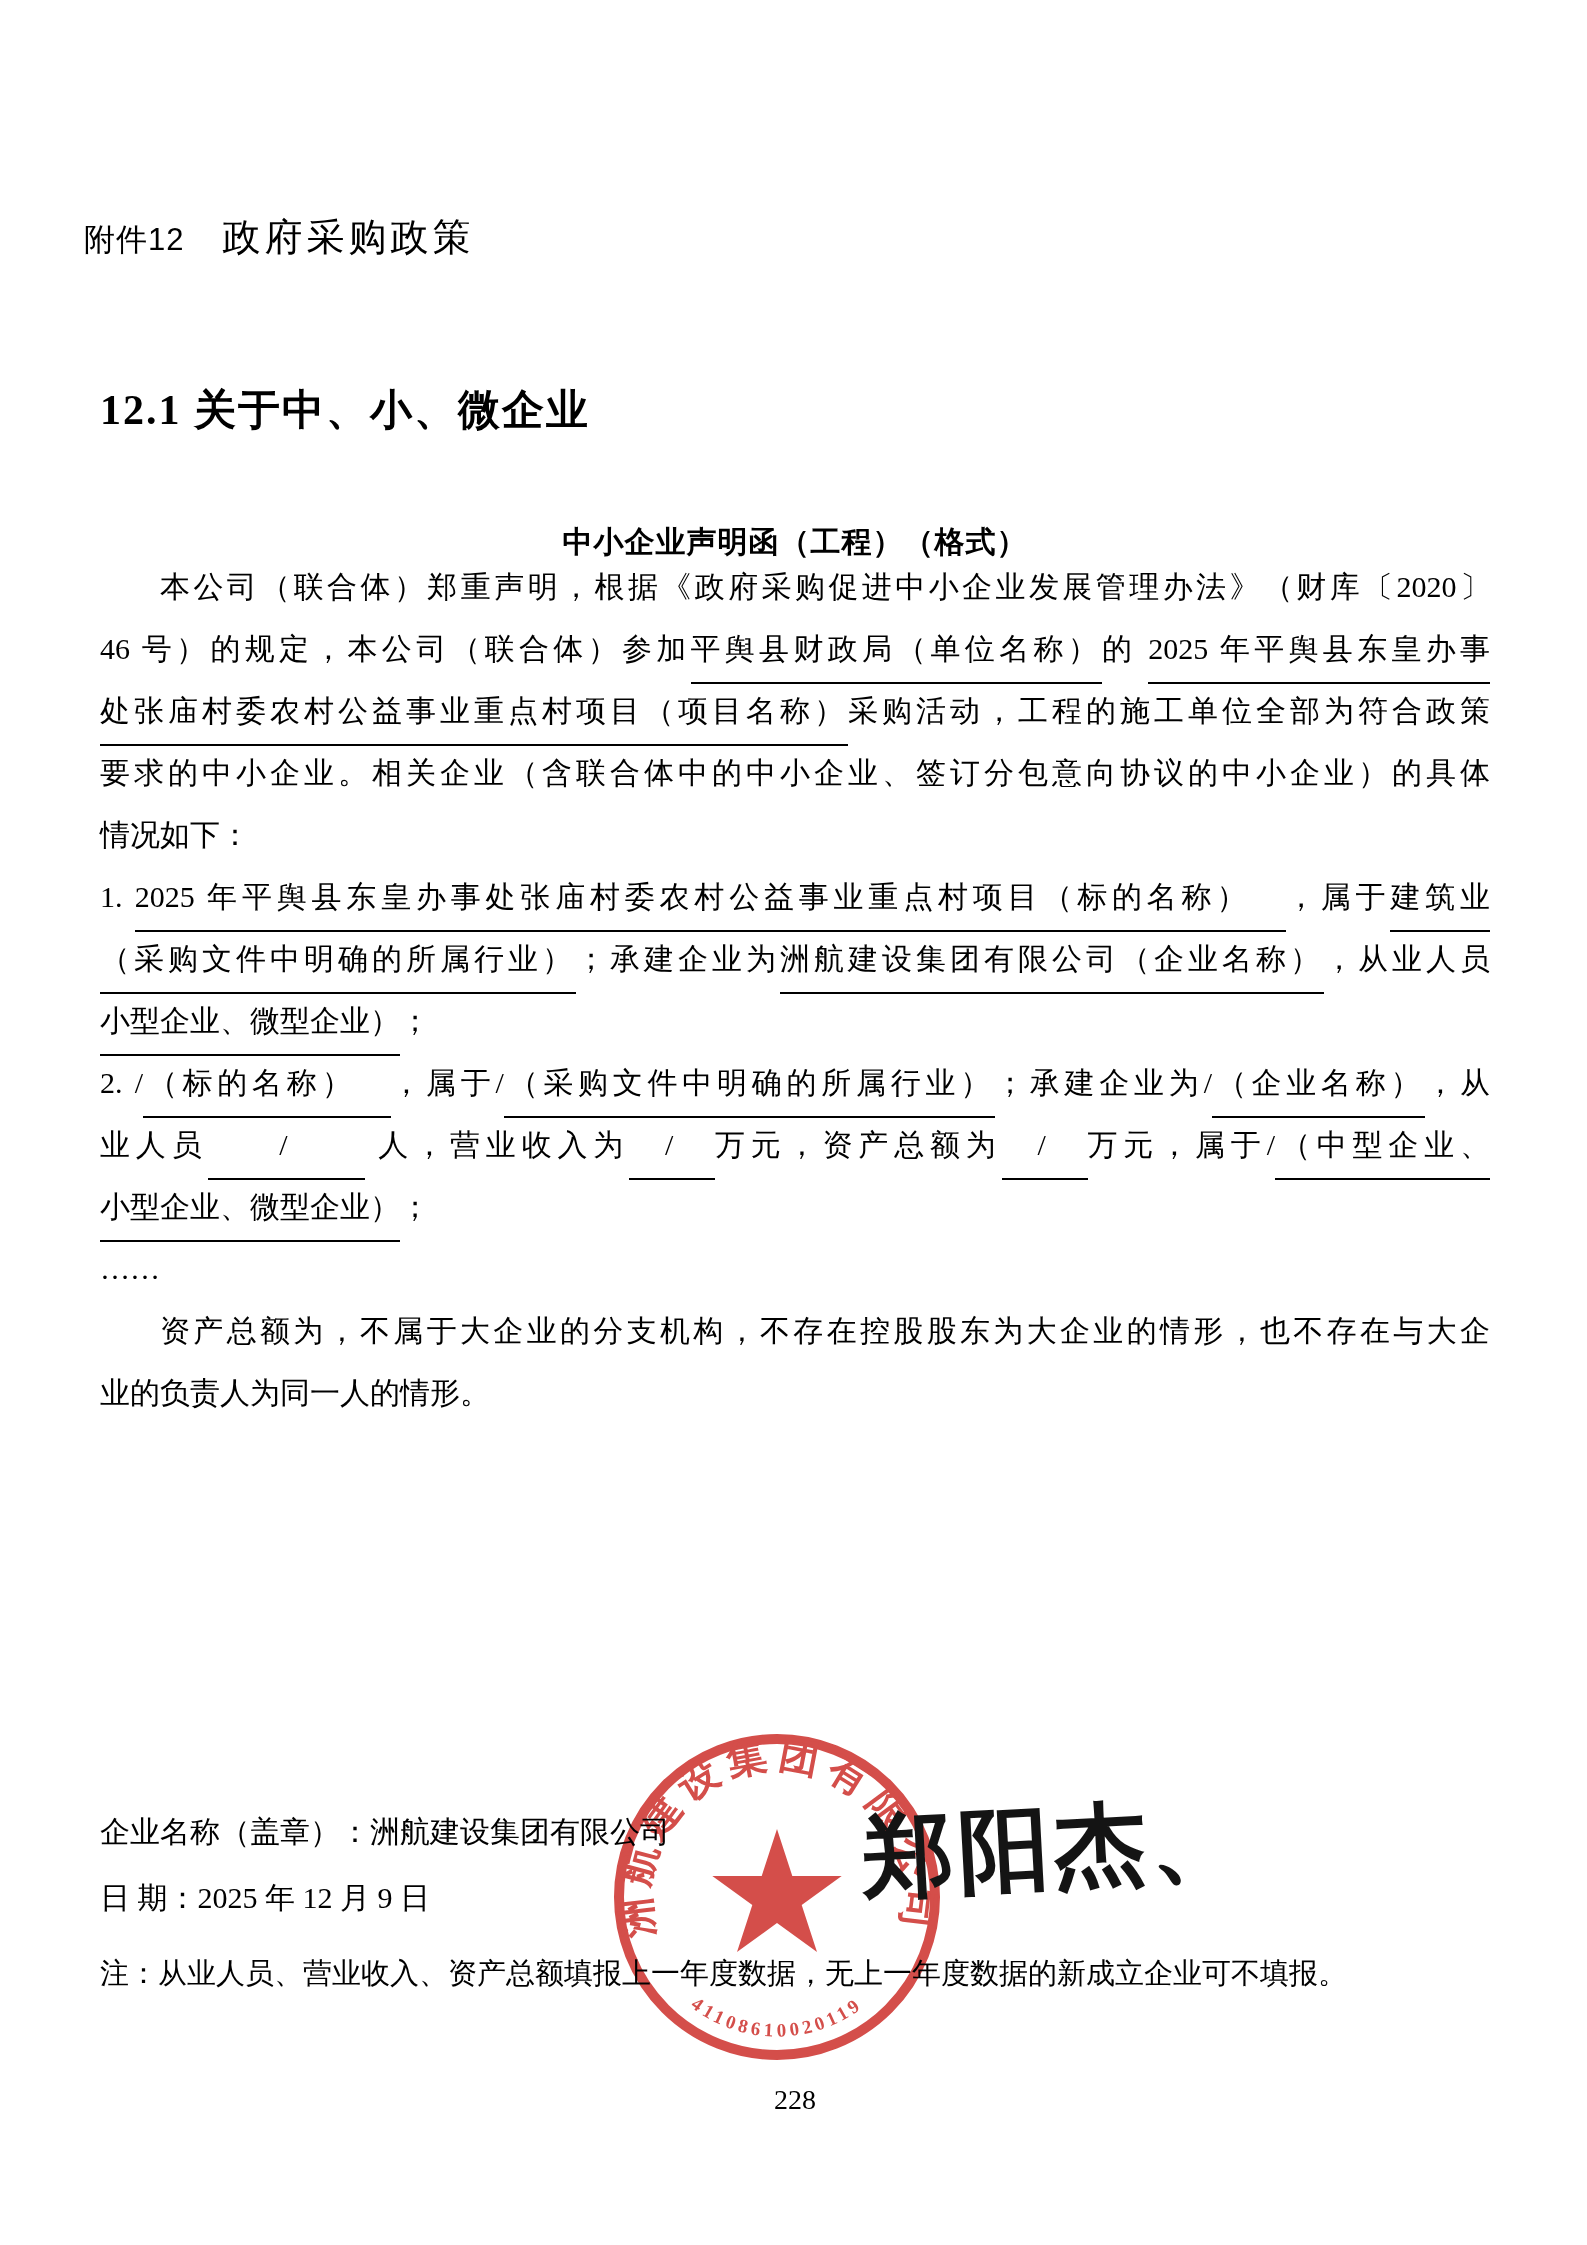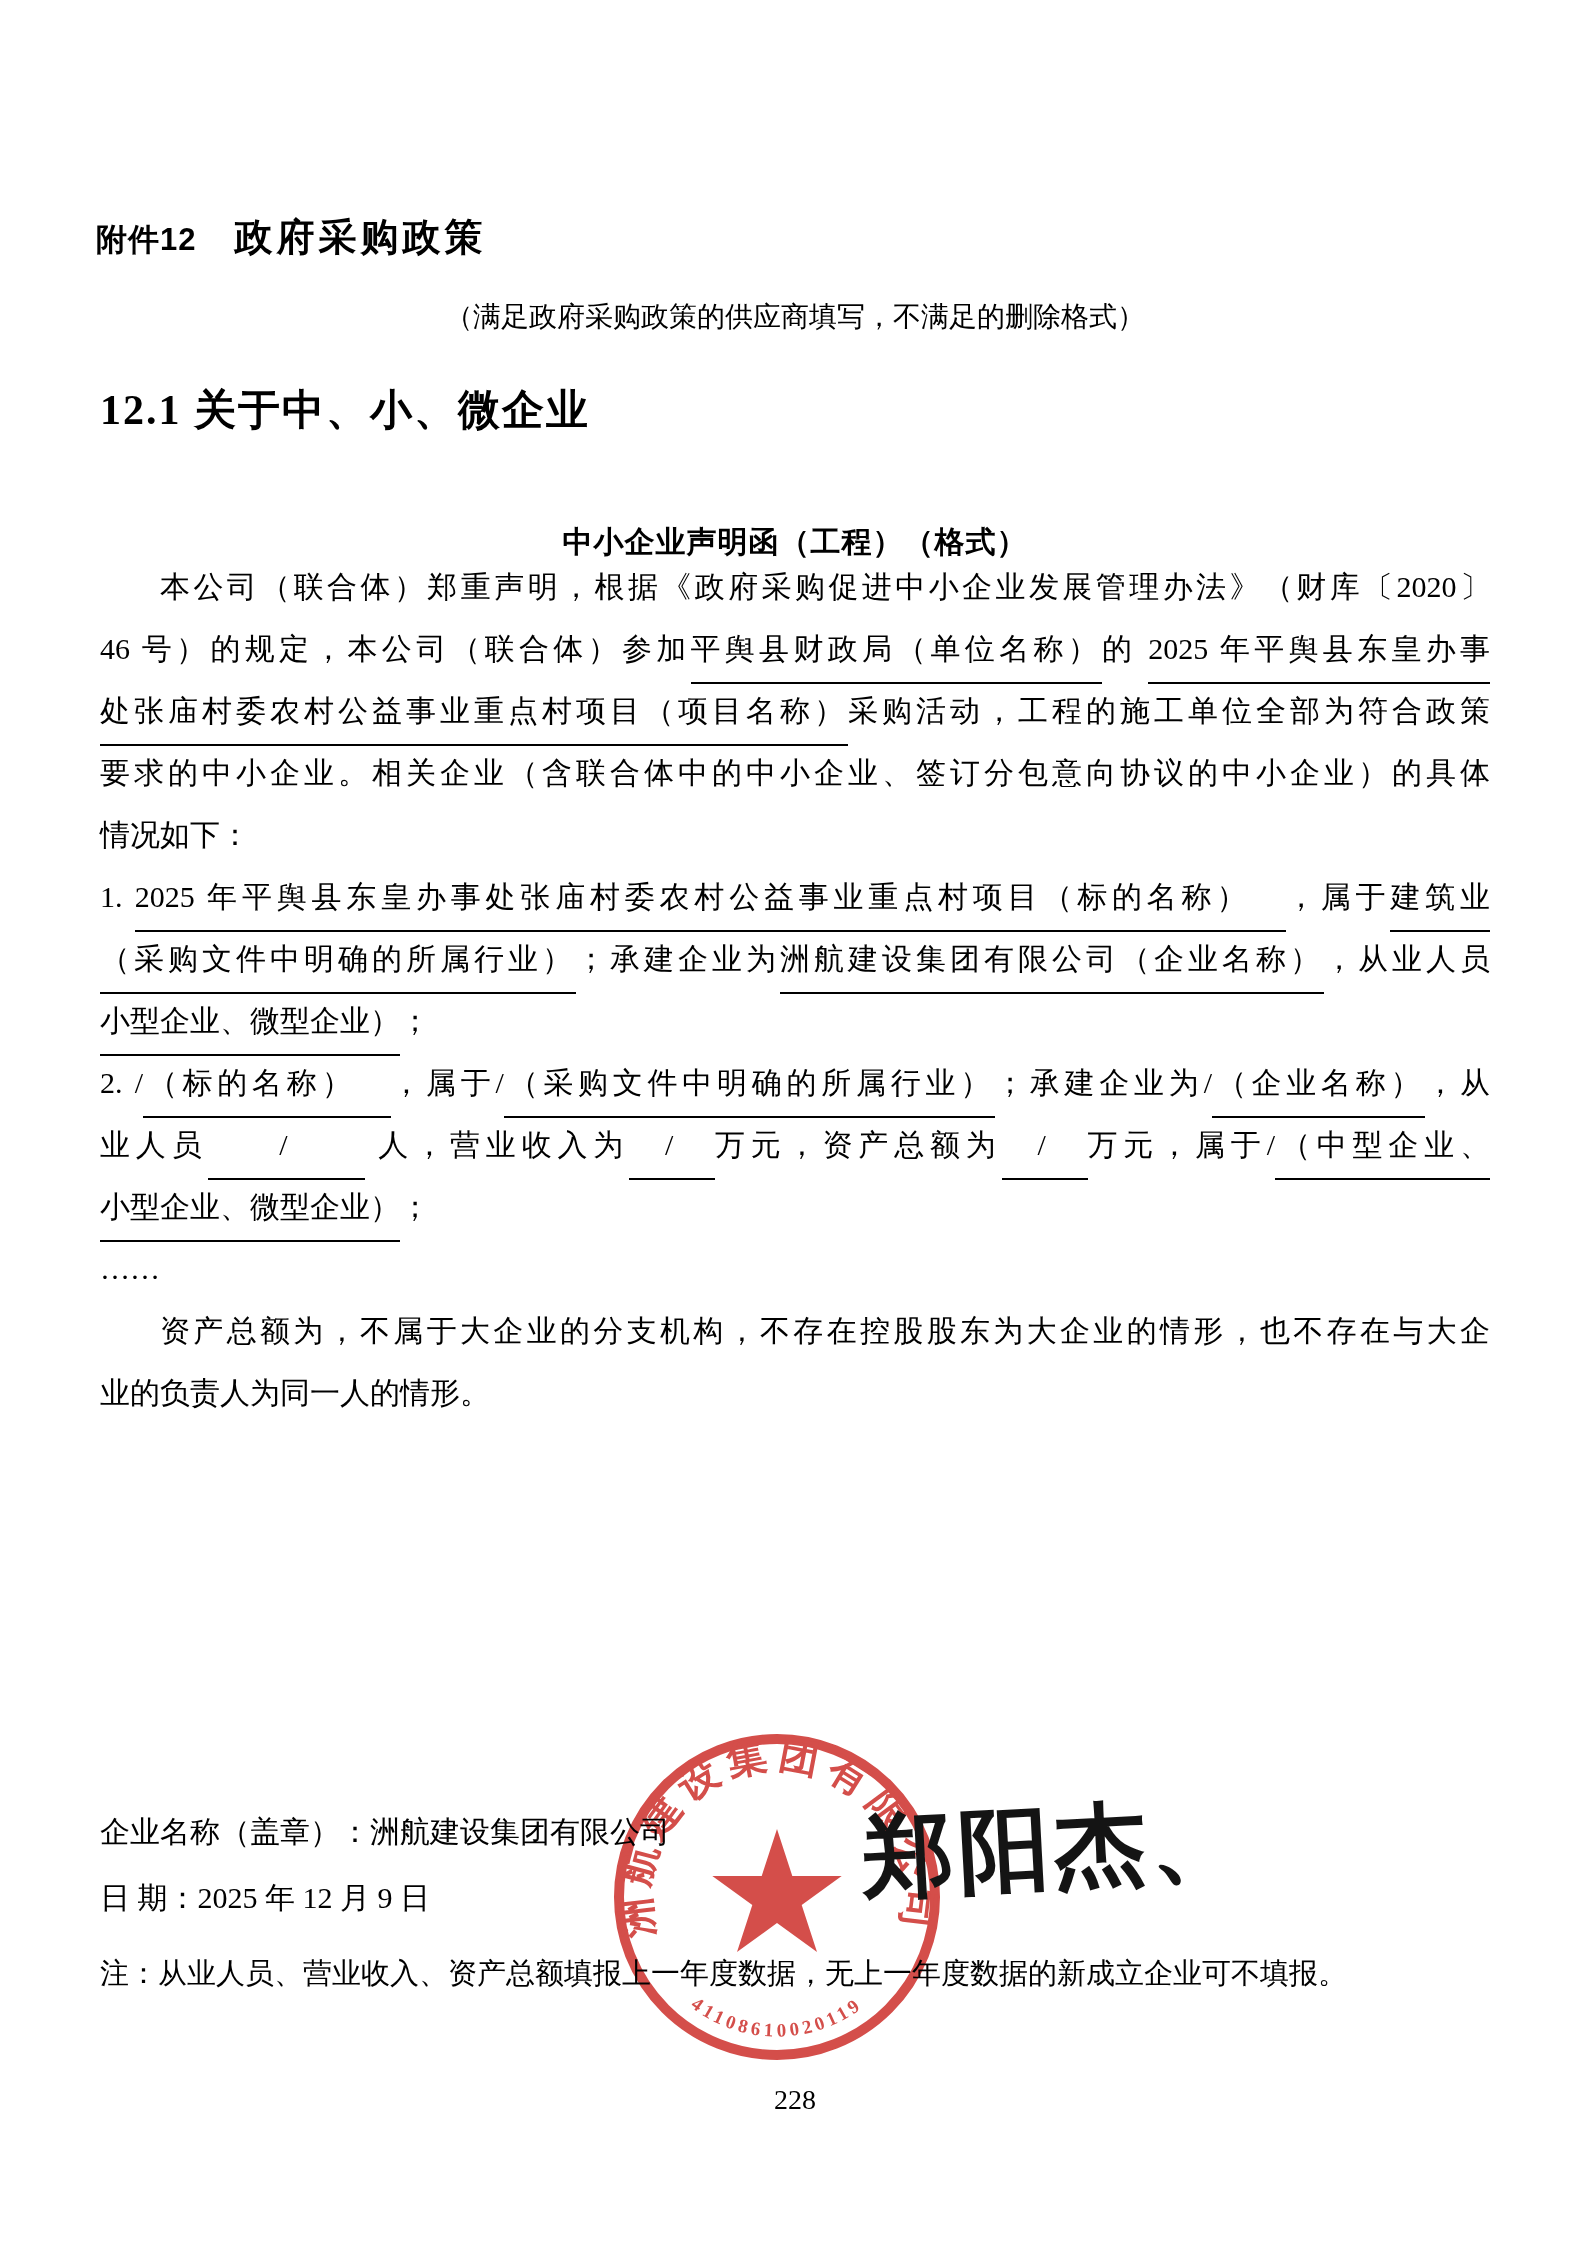--- a/index.html
+++ b/index.html
@@ -6,23 +6,23 @@
   .page{
     position:relative;
     width:1587px;height:2245px;
     background:#ffffff;
     font-family:"Liberation Serif", serif;
     color:#000;
     overflow:hidden;
   }
   
   .att-head{
-    position:absolute;left:96px;top:212px;
+    position:absolute;left:84px;top:212px;
     display:flex;align-items:baseline;gap:38px;
-    font-family:"Liberation Sans", sans-serif;font-weight:bold;
+    font-family:"Liberation Sans", sans-serif;font-weight:normal;
   }
   .att-label{font-size:31px;letter-spacing:1px;}
   .att-title{font-size:38px;letter-spacing:4px;}
   .subtitle{
     position:absolute;left:100px;top:298px;width:1390px;
     text-align:center;font-size:28px;
   }
   .section-h{
     position:absolute;left:100px;top:382px;
     font-size:42px;font-weight:bold;letter-spacing:2px;
@@ -66,21 +66,20 @@
 </head>
 <body>
 
 <div class="page">
 
   <div class="att-head">
     <span class="att-label">附件12</span>
     <span class="att-title">政府采购政策</span>
   </div>
 
-  <div class="subtitle">（满足政府采购政策的供应商填写，不满足的删除格式）</div>
 
   <div class="section-h">12.1 关于中、小、微企业</div>
 
   <div class="decl-title">中小企业声明函（工程）（格式）</div>
 
   <div class="decl-body">
       <div class="bline indent fill"><span>本公司（联合体）郑重声明，根据《政府采购促进中小企业发展管理办法》（财库〔2020〕</span></div>
       <div class="bline fill"><span>46 号）的规定，本公司（联合体）参加</span><span class="ul">平舆县财政局（单位名称）</span><span>的 </span><span class="ul">2025 年平舆县东皇办事</span></div>
       <div class="bline fill"><span class="ul">处张庙村委农村公益事业重点村项目（项目名称）</span><span>采购活动，工程的施工单位全部为符合政策</span></div>
       <div class="bline fill"><span>要求的中小企业。相关企业（含联合体中的中小企业、签订分包意向协议的中小企业）的具体</span></div>

